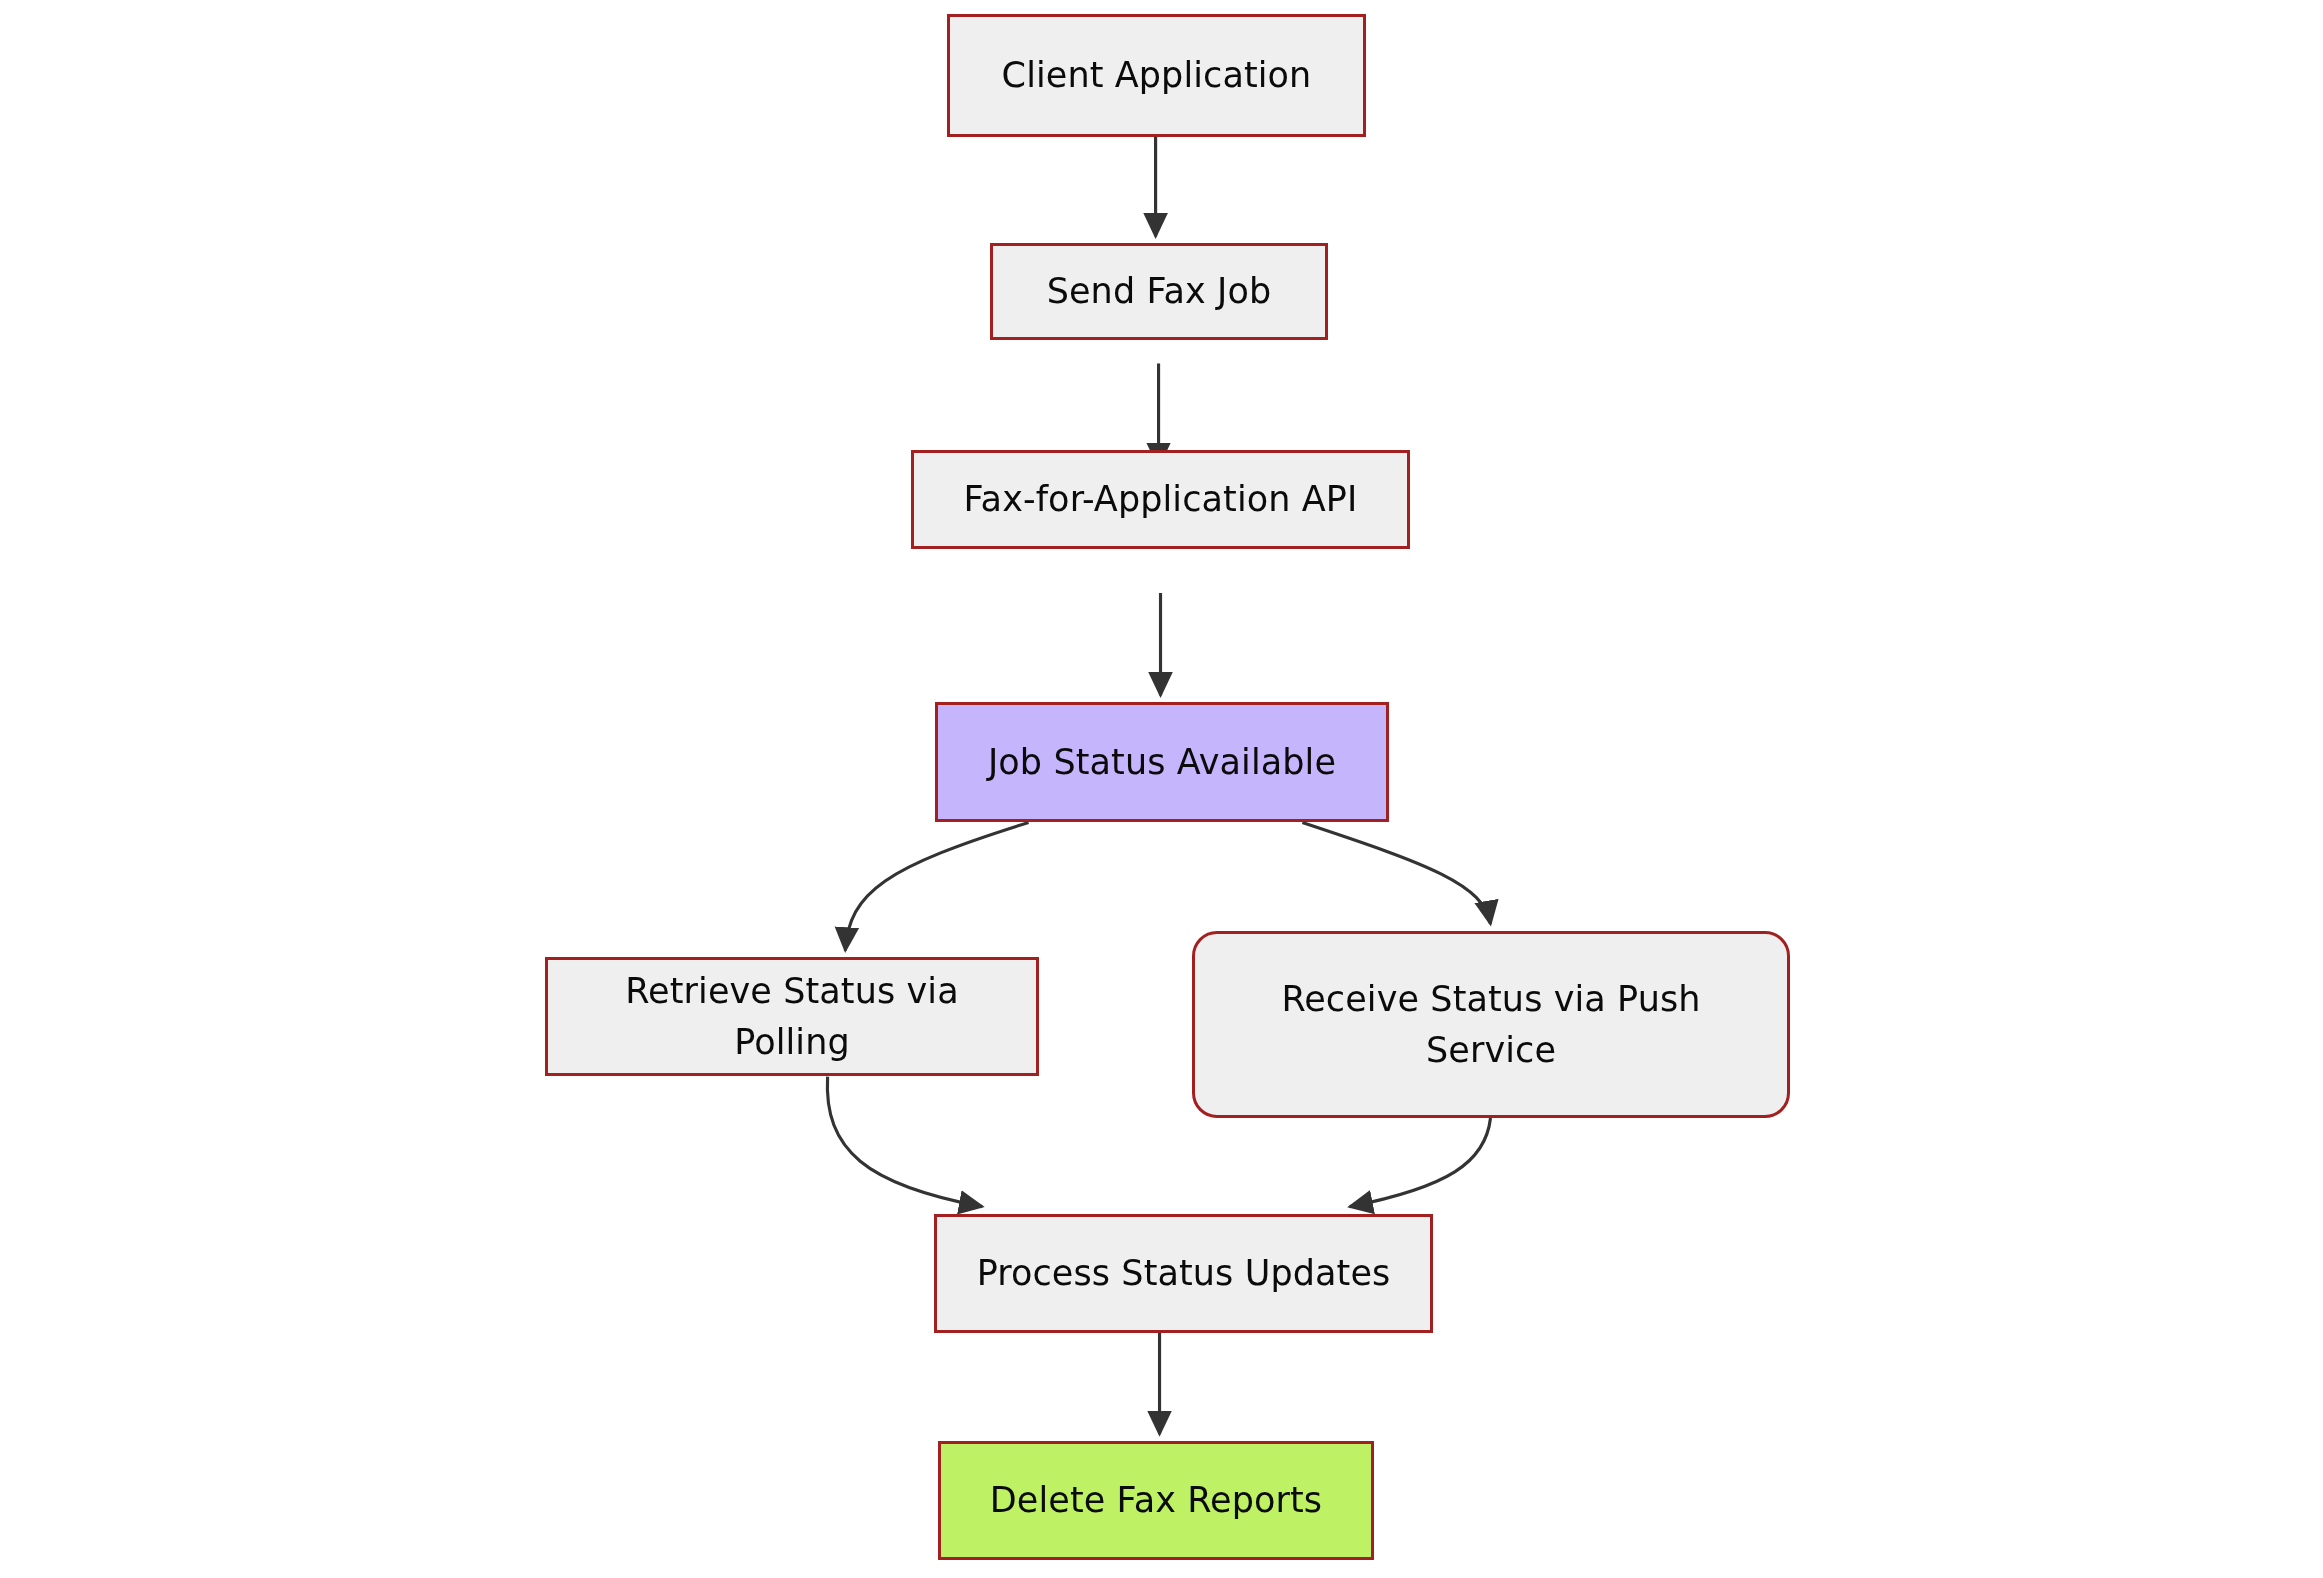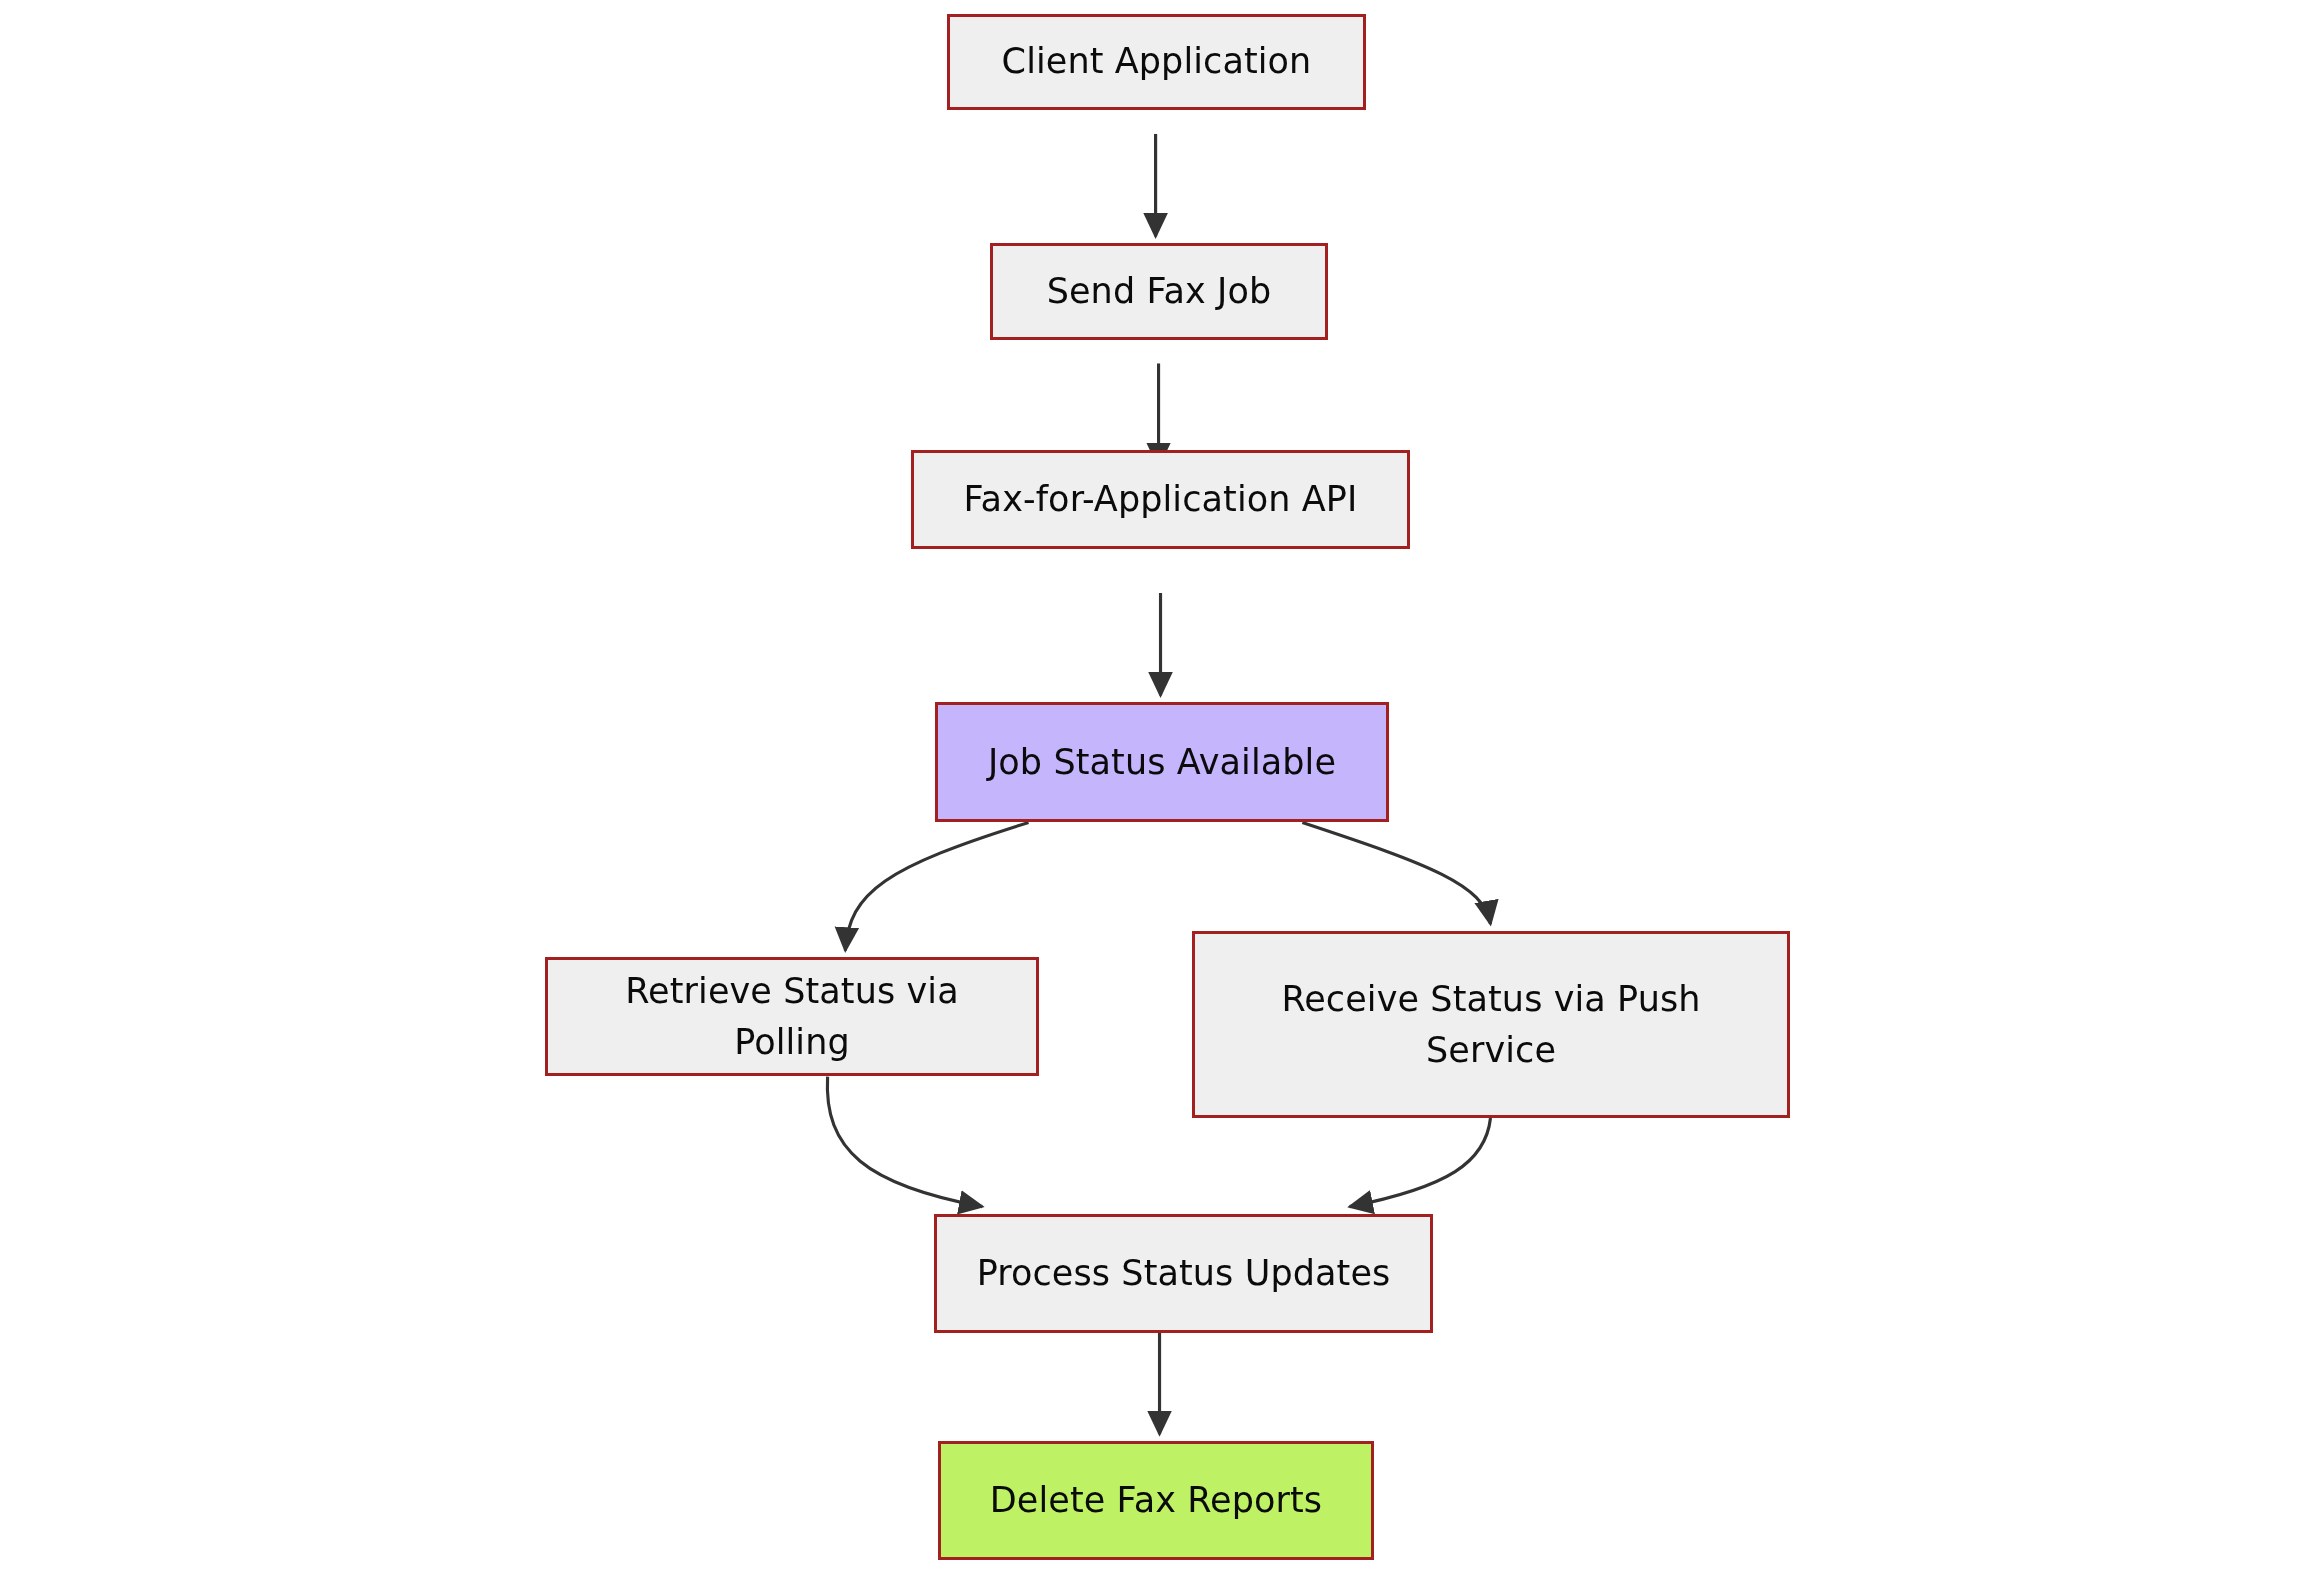--- a/index.html
+++ b/index.html
@@ -67,41 +67,41 @@
 
     <path d="M 1322,835 C 1452,878 1506,898 1513,938" fill="none" stroke="#333333" stroke-width="3.2" marker-end="url(#arrowhead)"></path>
 
     <path d="M 840,1093 C 836,1168 880,1203 997,1225" fill="none" stroke="#333333" stroke-width="3.2" marker-end="url(#arrowhead)"></path>
 
     <path d="M 1513,1135 C 1508,1180 1470,1205 1370,1225" fill="none" stroke="#333333" stroke-width="3.2" marker-end="url(#arrowhead)"></path>
 
     <path d="M 1177,1353 L 1177,1456" fill="none" stroke="#333333" stroke-width="3.2" marker-end="url(#arrowhead)"></path>
   </svg>
 
-  <div class="node" style="left: 947px; top: 13.8px; width: 419px; height: 96px; background: rgb(239, 239, 240); border-color: rgb(163, 32, 32);">
+  <div class="node" style="left: 947px; top: 13.8px; width: 419px; height: 123px; background: rgb(239, 239, 240); border-color: rgb(163, 32, 32);">
     <span class="node-label" style="color: rgb(11, 11, 11);">Client Application</span>
   </div>
 
   <div class="node" style="left: 990px; top: 243px; width: 338px; height: 97px; background: rgb(239, 239, 240); border-color: rgb(163, 32, 32);">
     <span class="node-label" style="color: rgb(11, 11, 11);">Send Fax Job</span>
   </div>
 
   <div class="node" style="left: 911px; top: 450px; width: 499px; height: 99px; background: rgb(239, 239, 240); border-color: rgb(163, 32, 32);">
     <span class="node-label" style="color: rgb(11, 11, 11);">Fax-for-Application API</span>
   </div>
 
   <div class="node" style="left: 935px; top: 702px; width: 454px; height: 120px; background: #c4b5fd; border-color: rgb(163, 32, 32);">
     <span class="node-label" style="color: rgb(11, 11, 11);">Job Status Available</span>
   </div>
 
   <div class="node" style="left: 545px; top: 957px; width: 494px; height: 119px; background: rgb(239, 239, 240); border-color: rgb(163, 32, 32);">
     <span class="node-label" style="color: rgb(11, 11, 11);">Retrieve Status via Polling</span>
   </div>
 
-  <div class="node" style="left: 1192px; top: 931px; width: 598px; height: 187px; background: rgb(239, 239, 240); border-color: rgb(163, 32, 32);">
+  <div class="node" style="left: 1192px; top: 931px; width: 598px; height: 187px; background: rgb(239, 239, 240); border-color: rgb(163, 32, 32); border-radius: 25px;">
     <span class="node-label" style="color: rgb(11, 11, 11);">Receive Status via Push
 Service</span>
   </div>
 
   <div class="node" style="left: 906px; top: 1214px; width: 499px; height: 119px; background: rgb(239, 239, 240); border-color: rgb(163, 32, 32); margin-left: 28px;">
     <span class="node-label" style="color: rgb(11, 11, 11);">Process Status Updates</span>
   </div>
 
   <div class="node" style="left: 938px; top: 1441px; width: 436px; height: 119px; background: #bef264; border-color: rgb(163, 32, 32); align-items: center;">
     <span class="node-label" style="color: rgb(11, 11, 11);">Delete Fax Reports</span>

